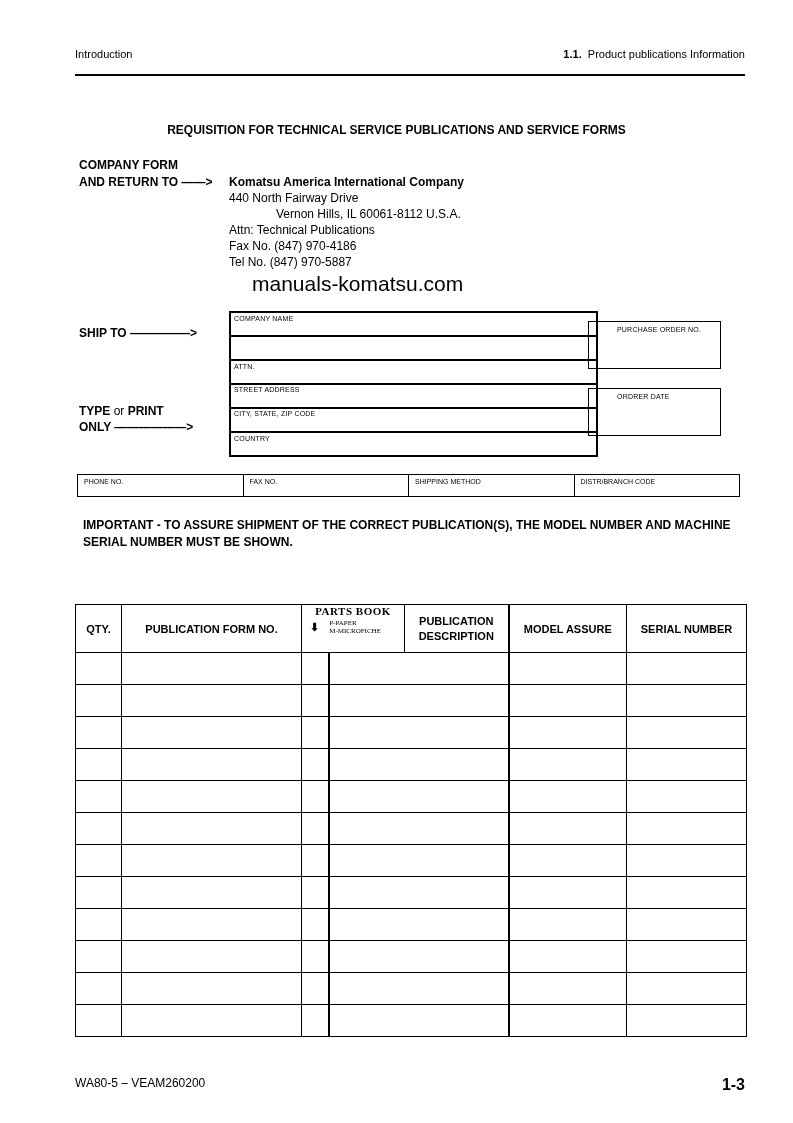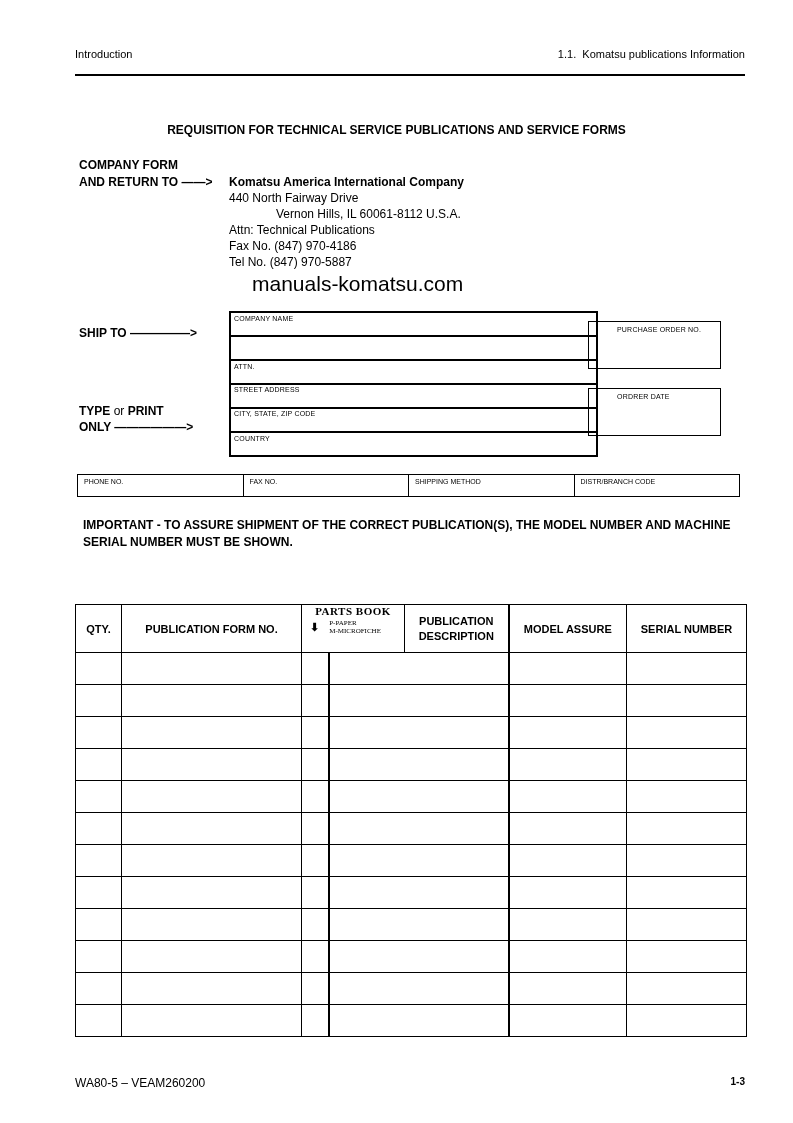--- a/index.html
+++ b/index.html
@@ -1,20 +1,20 @@
 <!DOCTYPE html>
 <html><head>
 <meta charset="utf-8">
 <style>
   html, body { margin:0; padding:0; background:#fff; }
   body { width:793px; height:1123px; position:relative; overflow:hidden; font-family:"Liberation Sans", sans-serif; color:#000; }
   .abs { position:absolute; }
   .hdr-left { left:75px; top:48px; font-size:11px; }
   .hdr-right { right:48px; top:48px; font-size:11px; }
-  .hdr-right b { font-weight:normal;margin-left:20px; }
+  .hdr-right b { font-weight:bold;margin-left:20px; }
   .hdr-rule { left:75px; top:74px; width:670px; height:2px; background:#000; }
   .title { left:0; width:793px; top:123px; text-align:center; font-size:12px; font-weight:bold; }
   .cf1 { left:79px; top:158px; font-size:12px; font-weight:bold; }
   .cf2 { left:79px; top:175px; font-size:12px; font-weight:bold; }
   .addr { left:229px; font-size:12px; }
   .addr.b { font-weight:bold; }
   .watermark { left:252px; top:272px; font-size:21px; }
   .lbl-big { font-size:12px; font-weight:bold; }
   .box { border:1.5px solid #000; box-sizing:border-box; }
   .fieldlbl { font-size:7px; letter-spacing:0.2px; }
@@ -24,27 +24,27 @@
   .phone-row > div:last-child { border-right:none; }
   .important { left:83px; top:517px; font-size:12px; font-weight:bold; line-height:17px; width:680px; }
   table.pub { position:absolute; left:75px; top:604px; width:671px; border-collapse:collapse; table-layout:fixed; }
   table.pub td, table.pub th { border:1px solid #000; padding:0; }
   table.pub th { height:47px; font-size:11px; font-weight:bold; text-align:center; vertical-align:middle; }
   table.pub td { height:31px; }
   .thick-l { border-left:2px solid #000 !important; }
   .pb-title { font-size:11px; font-weight:bold; letter-spacing:0.5px; }
   .pb-sub { font-size:7px; font-weight:normal; text-align:left; line-height:8px; }
   .footer-left { left:75px; top:1076px; font-size:12px; }
-  .footer-right { right:48px; top:1076px; font-size:10px; font-weight:bold; }
+  .footer-right { right:48px; top:1076px; font-size:16px; font-weight:bold; }
 </style>
 </head>
 <body>
 
 <div class="abs hdr-left">Introduction</div>
-<div class="abs hdr-right"><b>1.1.</b>&nbsp; <span>Komatsu publications Information</span></div>
+<div class="abs hdr-right"><b>1.1.</b>&nbsp; <span>Product publications Information</span></div>
 <div class="abs hdr-rule"></div>
 
 <div class="abs title">REQUISITION FOR TECHNICAL SERVICE PUBLICATIONS AND SERVICE FORMS</div>
 
 <div class="abs cf1">COMPANY FORM</div>
 <div class="abs cf2">AND RETURN TO ——&gt;</div>
 <div class="abs addr b" style="top:175px;">Komatsu America International Company</div>
 <div class="abs addr" style="top:191px;">440 North Fairway Drive</div>
 <div class="abs addr" style="top:207px;margin-left:47px;">Vernon Hills, IL 60061-8112 U.S.A.</div>
 <div class="abs addr" style="top:223px;">Attn: Technical Publications</div>

